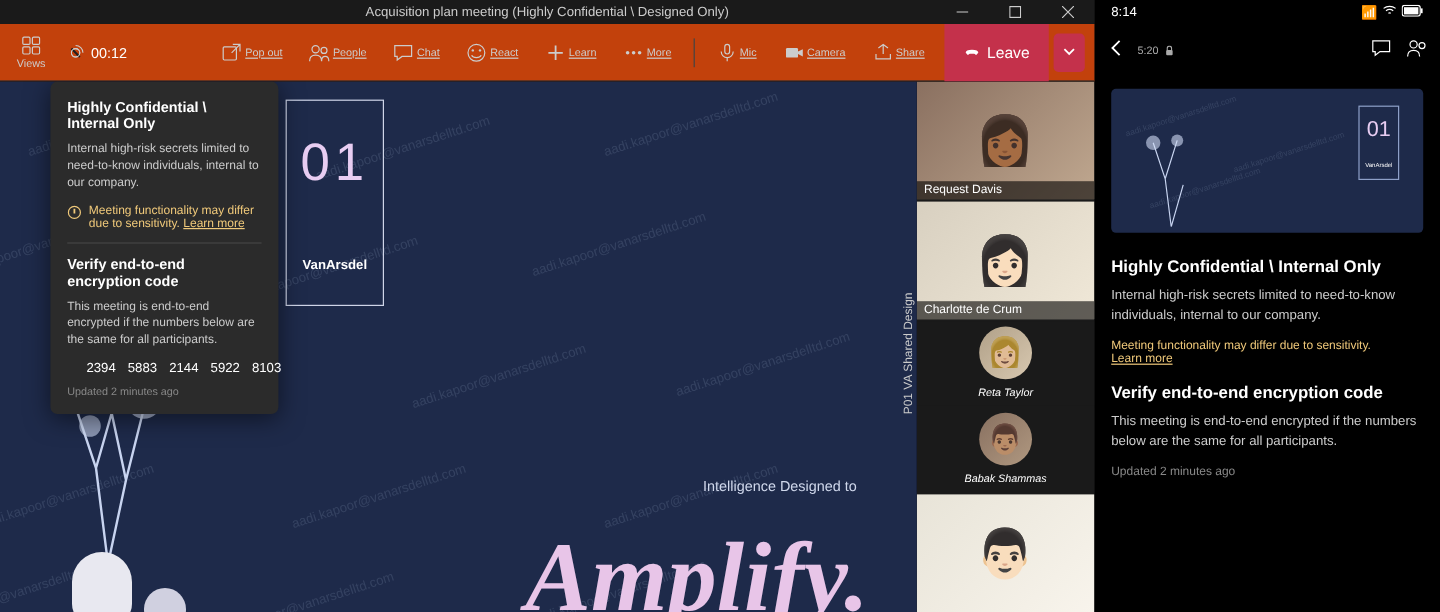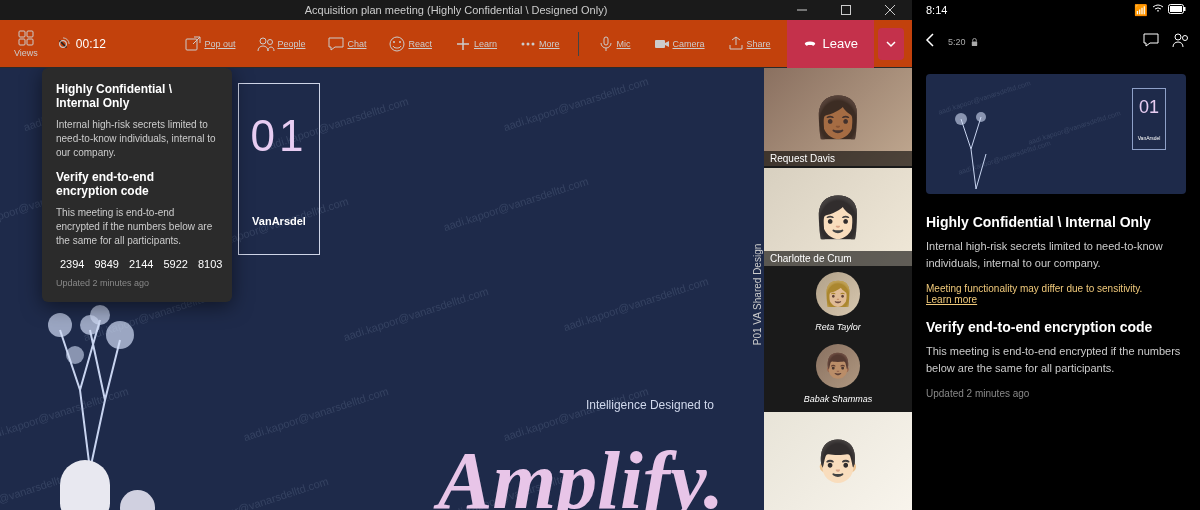--- a/index.html
+++ b/index.html
@@ -47,21 +47,21 @@
     .branches { position: absolute; bottom: 60px; left: 30px; width: 140px; height: 200px; }
     .sidebar-label { position: absolute; right: 6px; top: 50%; transform: rotate(-90deg) translateX(50%); transform-origin: right center; color: #ccc; font-size: 10px; white-space: nowrap; }
     
     
     .popup { position: absolute; left: 42px; top: 0px; width: 190px; background: #2b2b2b; border-radius: 6px; padding: 14px; color: #fff; z-index: 10; box-shadow: 0 4px 20px rgba(0,0,0,0.5); }
     .popup h3 { font-size: 12px; font-weight: 600; margin-bottom: 8px; }
     .popup p { font-size: 10px; color: #ccc; line-height: 1.4; margin-bottom: 10px; }
     .popup .warning { display: flex; gap: 6px; font-size: 10px; color: #f0c97a; margin-bottom: 10px; border-bottom: 1px solid #444; padding-bottom: 10px; }
     .popup .warning-icon { flex-shrink: 0; margin-top: 1px; }
     .popup .learn { text-decoration: underline; cursor: pointer; }
-    .popup .codes { display: flex; gap: 10px; font-size: 11px; color: #fff; margin: 8px 4px; }
+    .popup .codes { display: flex; gap: 10px; font-size: 11px; color: #fff; margin: 8px 16px; }
     .popup .updated { font-size: 9px; color: #888; margin-top: 8px; }
     
     
     .participants { width: 148px; background: #1a1a1a; display: flex; flex-direction: column; gap: 2px; overflow: hidden; }
     .participant { position: relative; background: #333; }
     .participant.large { height: 98px; }
     .participant.small { height: 70px; display: flex; flex-direction: column; align-items: center; justify-content: center; gap: 4px; }
     .participant.large .video-ph { width: 100%; height: 100%; background: linear-gradient(135deg, #8a7060, #c0a890); display: flex; align-items: center; justify-content: center; }
     .participant.small .avatar-circle { width: 44px; height: 44px; border-radius: 50%; background: linear-gradient(135deg, #8a7060, #c0a890); }
     .participant-name { position: absolute; bottom: 0; left: 0; right: 0; background: rgba(0,0,0,0.6); color: #fff; font-size: 10px; padding: 2px 6px; }
@@ -256,25 +256,32 @@
           </svg>
           <div class="vase"></div>
           <div class="vase2"></div>
         </div>
         <span class="sidebar-label">P01   VA Shared Design</span>
       </div>
 
       <div class="popup">
         <h3>Highly Confidential \ Internal Only</h3>
         <p>Internal high-risk secrets limited to need-to-know individuals, internal to our company.</p>
+        <div class="warning">
+          <svg class="warning-icon" width="12" height="12" viewBox="0 0 12 12">
+              <circle cx="6" cy="6" r="5" fill="none" stroke="#f0c97a"></circle>
+              <path d="M6 3v4M6 9h0" stroke="#f0c97a" stroke-width="1.5"></path>
+            </svg>
+          <span><span>Meeting functionality may differ due to sensitivity.</span> <span class="learn">Learn more</span></span>
+        </div>
         <h3>Verify end-to-end encryption code</h3>
         <p>This meeting is end-to-end encrypted if the numbers below are the same for all participants.</p>
         <div class="codes">
           <span>2394</span>
-          <span>9849</span>
+          <span>5883</span>
           <span>2144</span>
           <span>5922</span>
           <span>8103</span>
         </div>
         <div class="updated">Updated 2 minutes ago</div>
       </div>
     </div>
 
     <div class="participants">
       <div class="participant large">

